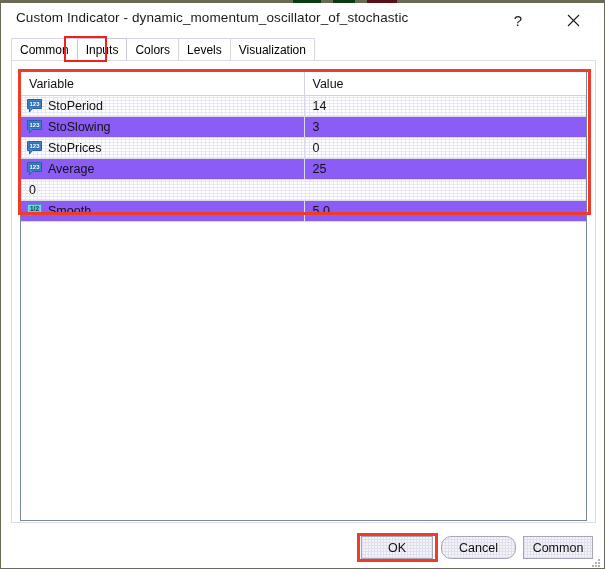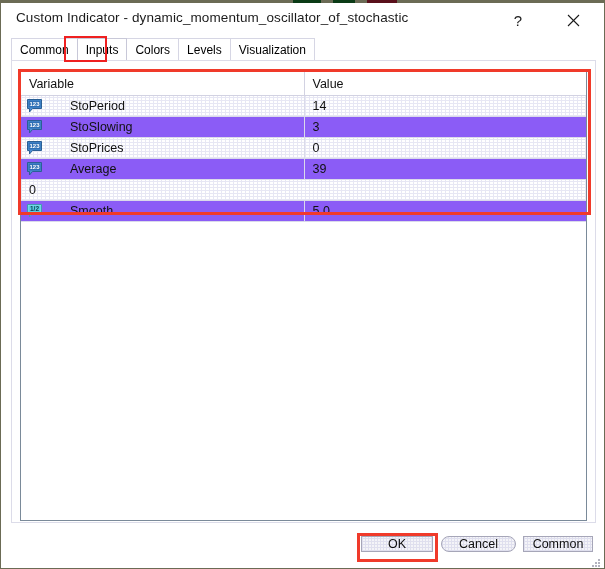--- a/index.html
+++ b/index.html
@@ -179,21 +179,21 @@
     position: relative;
     z-index: 2;
     box-sizing: border-box;
     display: flex;
     align-items: center;
     font-size: 12.5px;
     color: #111111;
     border-right: 1px solid #dadaea;
     height: 20px;
   }
-  .cell-variable { width: 284px; padding-left: 6px; gap: 22px; }
+  .cell-variable { width: 284px; padding-left: 6px; }
   .cell-value { width: 282px; padding-left: 8px; border-right: none; }
   .var-label { margin-left: 6px; white-space: nowrap; }
 
   
   .type-icon {
     width: 15px;
     height: 14px;
     flex: 0 0 15px;
     position: relative;
     display: block;
@@ -209,21 +209,21 @@
     height: 146px;
     border: 3px solid #f03a2a;
     box-sizing: border-box;
     z-index: 20;
     pointer-events: none;
   }
 
   
   .dlg-btn {
     position: absolute;
-    height: 16px;
+    height: 23px;
     box-sizing: border-box;
     border: 1px solid #a6a6b8;
     background-color: #f4f4f8;
     background-image:
       repeating-linear-gradient(0deg,  #dfdfee 0 1px, transparent 1px 3px),
       repeating-linear-gradient(90deg, #dfdfee 0 1px, transparent 1px 3px);
     display: flex;
     align-items: center;
     justify-content: center;
     font-size: 12.5px;
@@ -368,21 +368,21 @@
         <span class="type-icon">
           <svg width="15" height="14" viewBox="0 0 15 14">
             <path d="M0.5 0.5 H14.5 V9.5 H5.5 L2.5 13 V9.5 H0.5 Z" fill="#4a8fd4" stroke="#2b5f95" stroke-width="1"></path>
             <path d="M1.5 1.5 H13.5 V8.5 H1.5 Z" fill="#2f6fb5"></path>
             <text x="7.5" y="7.3" font-family="'Liberation Sans',sans-serif" font-size="6" font-weight="bold" fill="#ffffff" text-anchor="middle">123</text>
           </svg>
         </span>
         <span class="var-label">Average</span>
       </div>
       <div class="cell cell-value">
-        <span>39</span>
+        <span>25</span>
       </div>
     </div>
 
     <div class="lv-row alt">
       <div class="cell cell-value">
         <span>0</span>
       </div>
     </div>
 
     <div class="lv-row">

